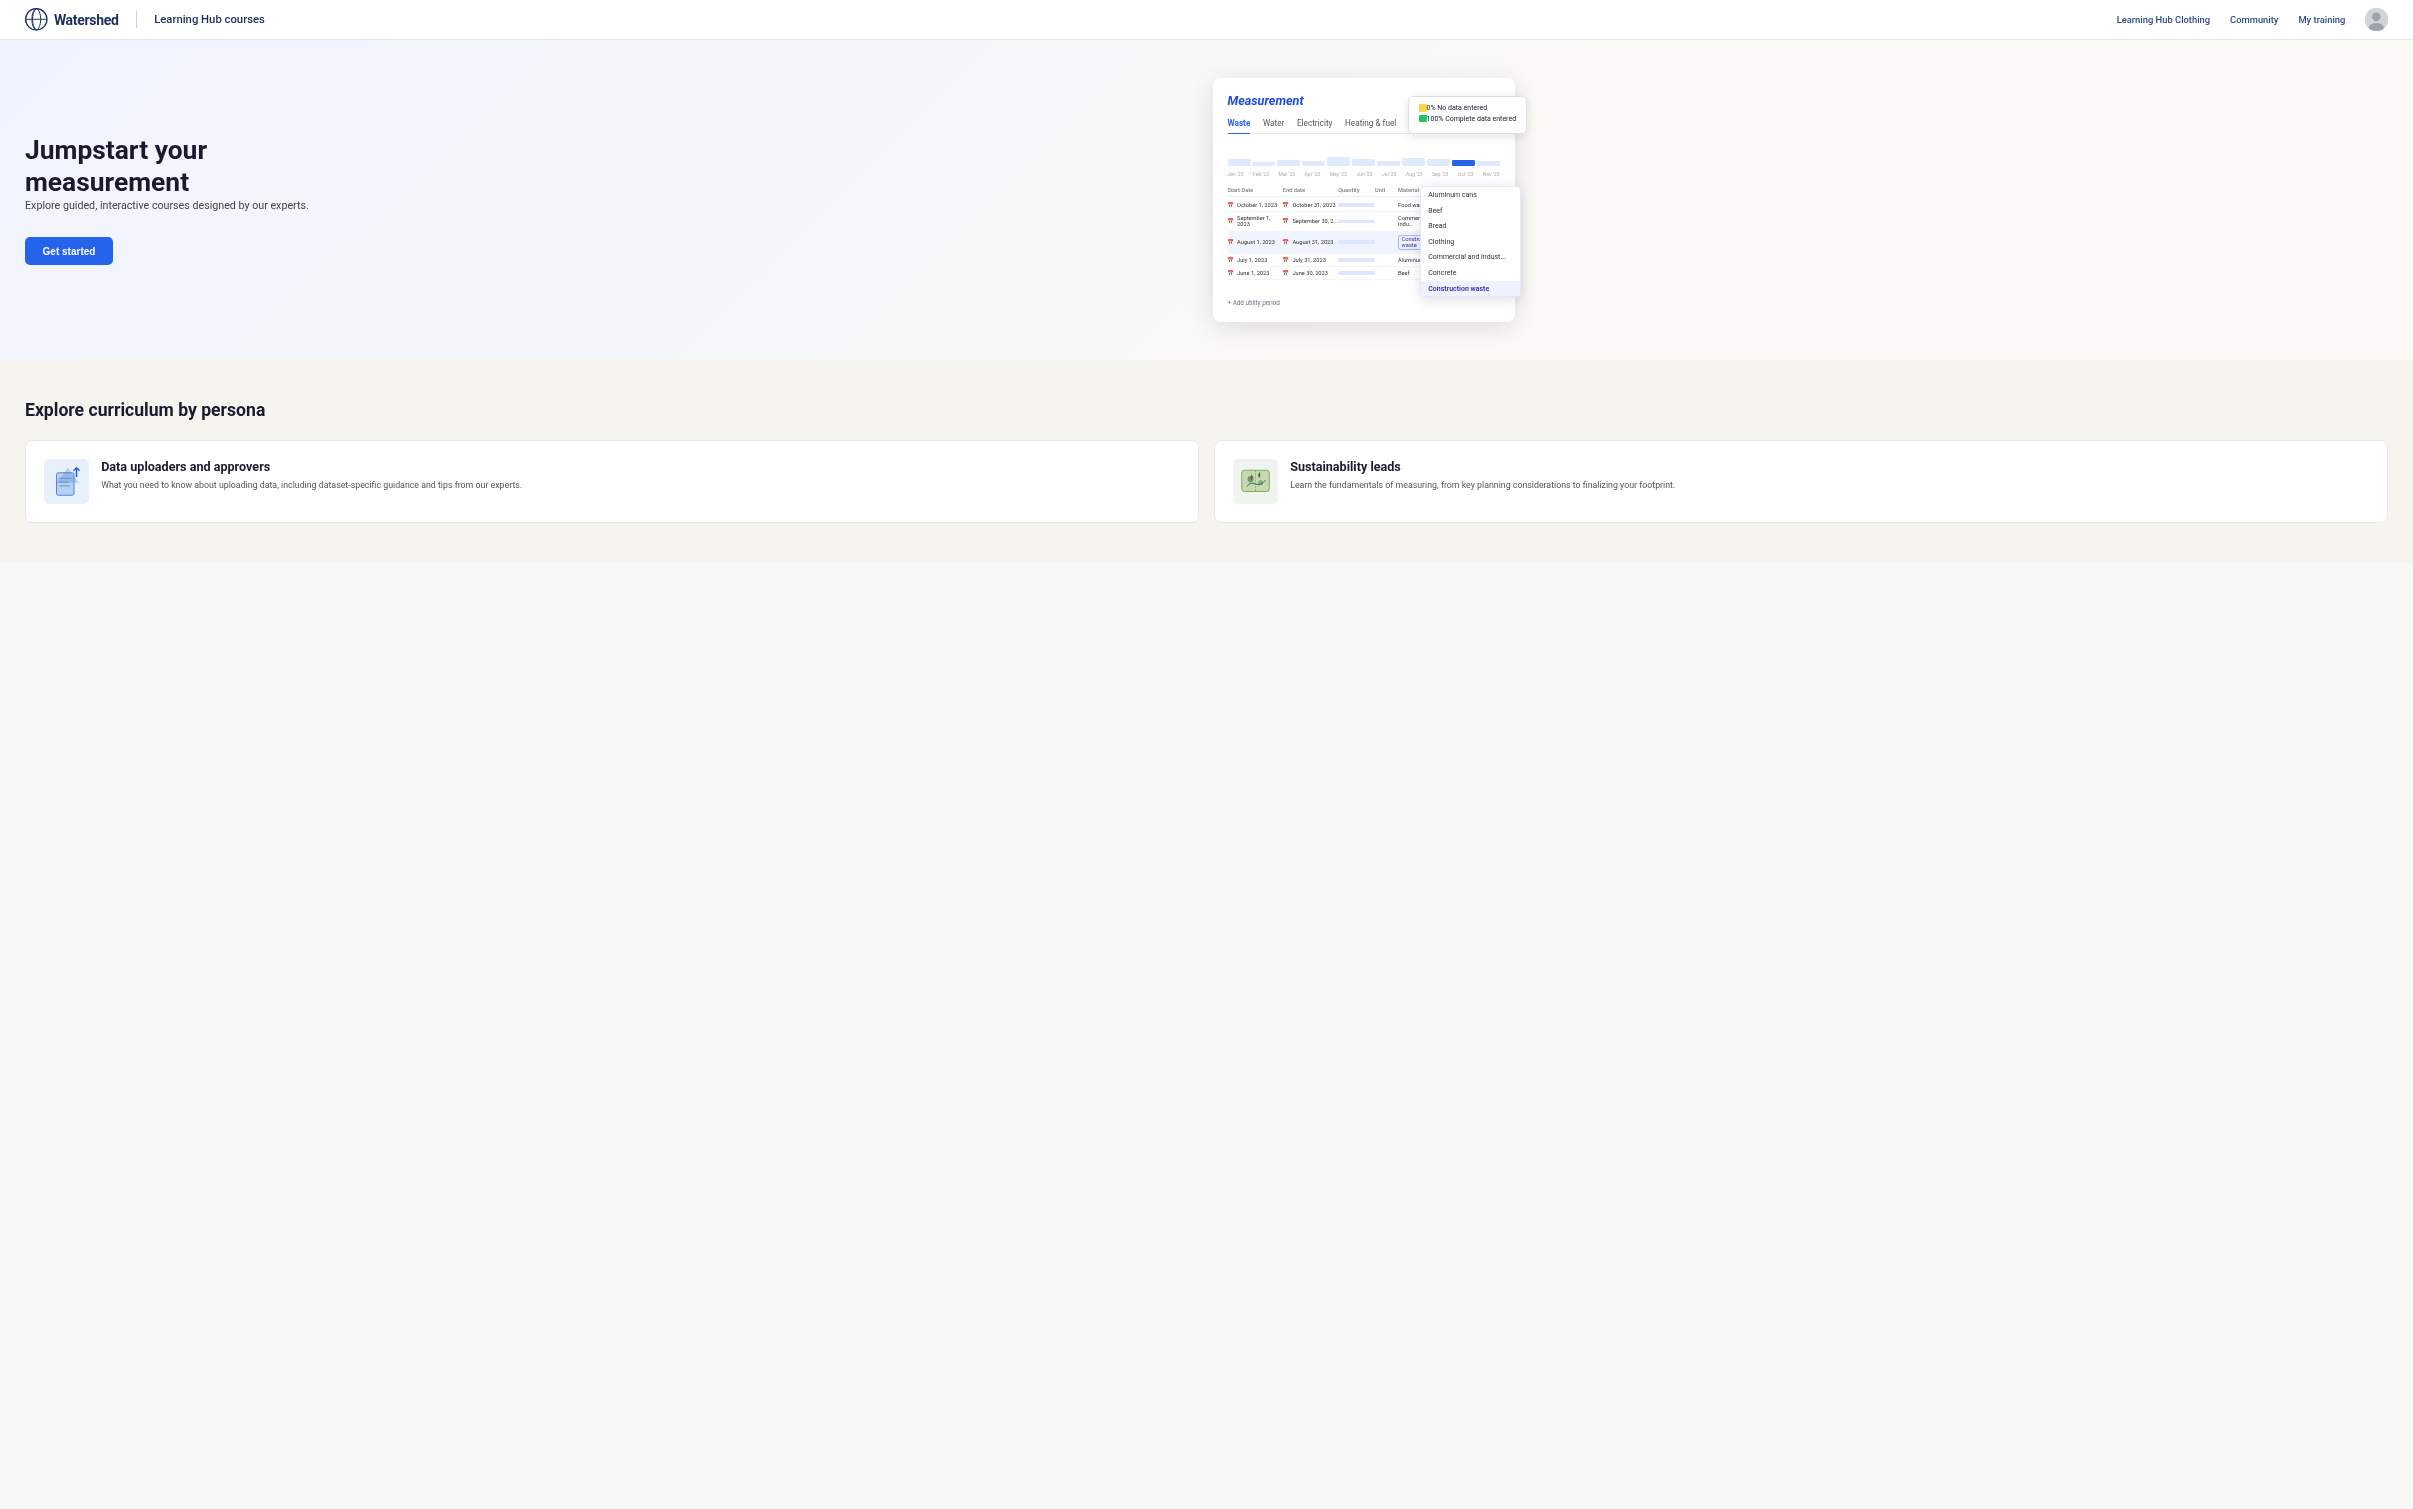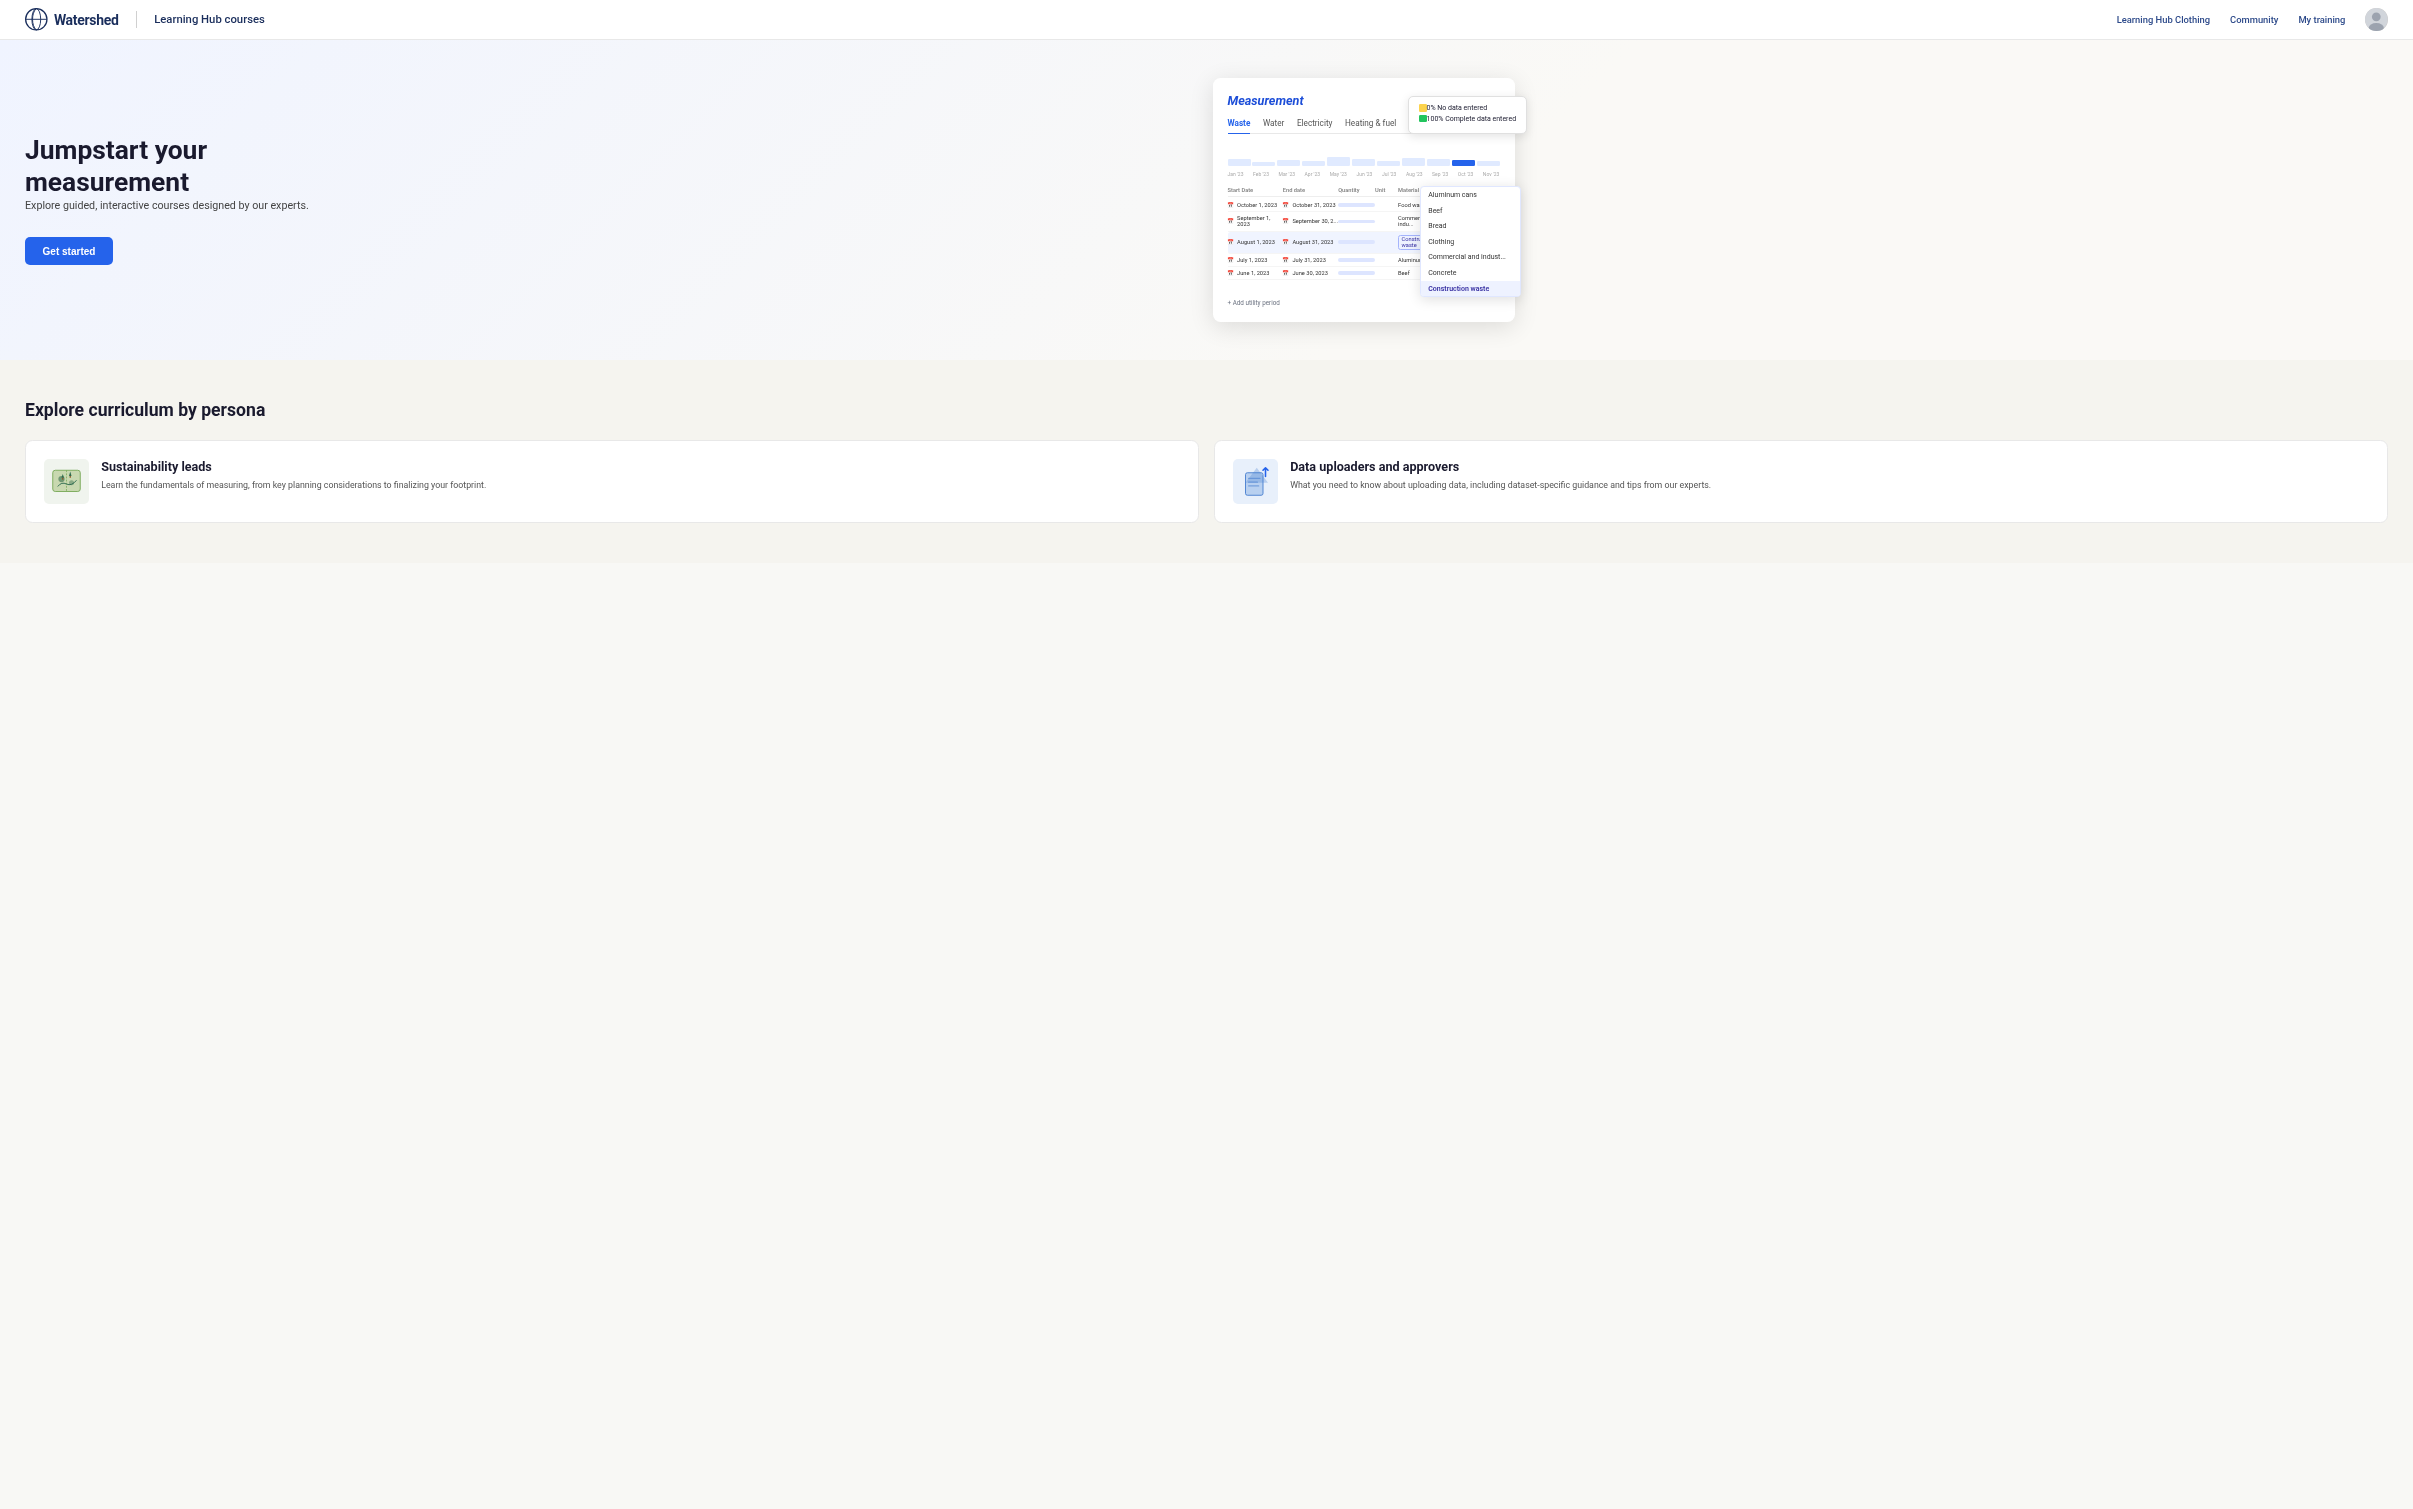--- a/index.html
+++ b/index.html
@@ -528,56 +528,56 @@
   </div>
 </section>
 
 <section class="curriculum-section">
   <h2 class="curriculum-title">Explore curriculum by persona</h2>
   <div class="curriculum-grid">
 
     <div class="curriculum-card">
       <div class="curriculum-icon">
         <svg width="45" height="45" viewBox="0 0 72 72" fill="none" xmlns="http://www.w3.org/2000/svg">
+          <rect width="72" height="72" rx="8" fill="#e8f0fb"></rect>
+
+          <rect x="20" y="22" width="28" height="36" rx="3" fill="#b8d0f0" stroke="#4a80d0" stroke-width="1.5"></rect>
+          <rect x="24" y="30" width="20" height="2" rx="1" fill="#4a80d0" opacity="0.6"></rect>
+          <rect x="24" y="36" width="16" height="2" rx="1" fill="#4a80d0" opacity="0.6"></rect>
+          <rect x="24" y="42" width="18" height="2" rx="1" fill="#4a80d0" opacity="0.6"></rect>
+
+          <path d="M52 28 L52 14 M48 18 L52 14 L56 18" stroke="#2563eb" stroke-width="2.5" fill="none" stroke-linecap="round" stroke-linejoin="round"></path>
+
+          <polygon points="38,14 56,38 20,38" fill="#4a80d0" opacity="0.3"></polygon>
+        </svg>
+      </div>
+      <div class="curriculum-info">
+        <div class="curriculum-card-title">Data uploaders and approvers</div>
+        <div class="curriculum-card-desc">What you need to know about uploading data, including dataset-specific guidance and tips from our experts.</div>
+      </div>
+    </div>
+
+    <div class="curriculum-card">
+      <div class="curriculum-icon">
+        <svg width="45" height="45" viewBox="0 0 72 72" fill="none" xmlns="http://www.w3.org/2000/svg">
           <rect width="72" height="72" rx="8" fill="#f0f4ee"></rect>
 
           <rect x="14" y="18" width="44" height="34" rx="4" fill="#c8d8b0" stroke="#7aaa5a" stroke-width="1.5"></rect>
           <path d="M36 18 L36 52" stroke="#7aaa5a" stroke-width="1.2" stroke-dasharray="3,2"></path>
           <circle cx="28" cy="32" r="5" fill="#4a7c59" opacity="0.7"></circle>
           <circle cx="44" cy="38" r="4" fill="#4a7c59" opacity="0.5"></circle>
           <path d="M22 44 Q28 36 36 40 Q44 44 52 34" stroke="#2d6a4f" stroke-width="1.5" fill="none"></path>
 
           <path d="M30 24 L28 30 L32 30 Z" fill="#2d6a4f"></path>
           <rect x="29" y="30" width="2" height="3" fill="#8d5524"></rect>
           <path d="M42 20 L40 27 L44 27 Z" fill="#2d6a4f"></path>
           <rect x="41" y="27" width="2" height="3" fill="#8d5524"></rect>
         </svg>
       </div>
       <div class="curriculum-info">
         <div class="curriculum-card-title">Sustainability leads</div>
         <div class="curriculum-card-desc">Learn the fundamentals of measuring, from key planning considerations to finalizing your footprint.</div>
       </div>
     </div>
 
-    <div class="curriculum-card">
-      <div class="curriculum-icon">
-        <svg width="45" height="45" viewBox="0 0 72 72" fill="none" xmlns="http://www.w3.org/2000/svg">
-          <rect width="72" height="72" rx="8" fill="#e8f0fb"></rect>
-
-          <rect x="20" y="22" width="28" height="36" rx="3" fill="#b8d0f0" stroke="#4a80d0" stroke-width="1.5"></rect>
-          <rect x="24" y="30" width="20" height="2" rx="1" fill="#4a80d0" opacity="0.6"></rect>
-          <rect x="24" y="36" width="16" height="2" rx="1" fill="#4a80d0" opacity="0.6"></rect>
-          <rect x="24" y="42" width="18" height="2" rx="1" fill="#4a80d0" opacity="0.6"></rect>
-
-          <path d="M52 28 L52 14 M48 18 L52 14 L56 18" stroke="#2563eb" stroke-width="2.5" fill="none" stroke-linecap="round" stroke-linejoin="round"></path>
-
-          <polygon points="38,14 56,38 20,38" fill="#4a80d0" opacity="0.3"></polygon>
-        </svg>
-      </div>
-      <div class="curriculum-info">
-        <div class="curriculum-card-title">Data uploaders and approvers</div>
-        <div class="curriculum-card-desc">What you need to know about uploading data, including dataset-specific guidance and tips from our experts.</div>
-      </div>
-    </div>
-
   </div>
 </section>
 
 
 </body></html>

